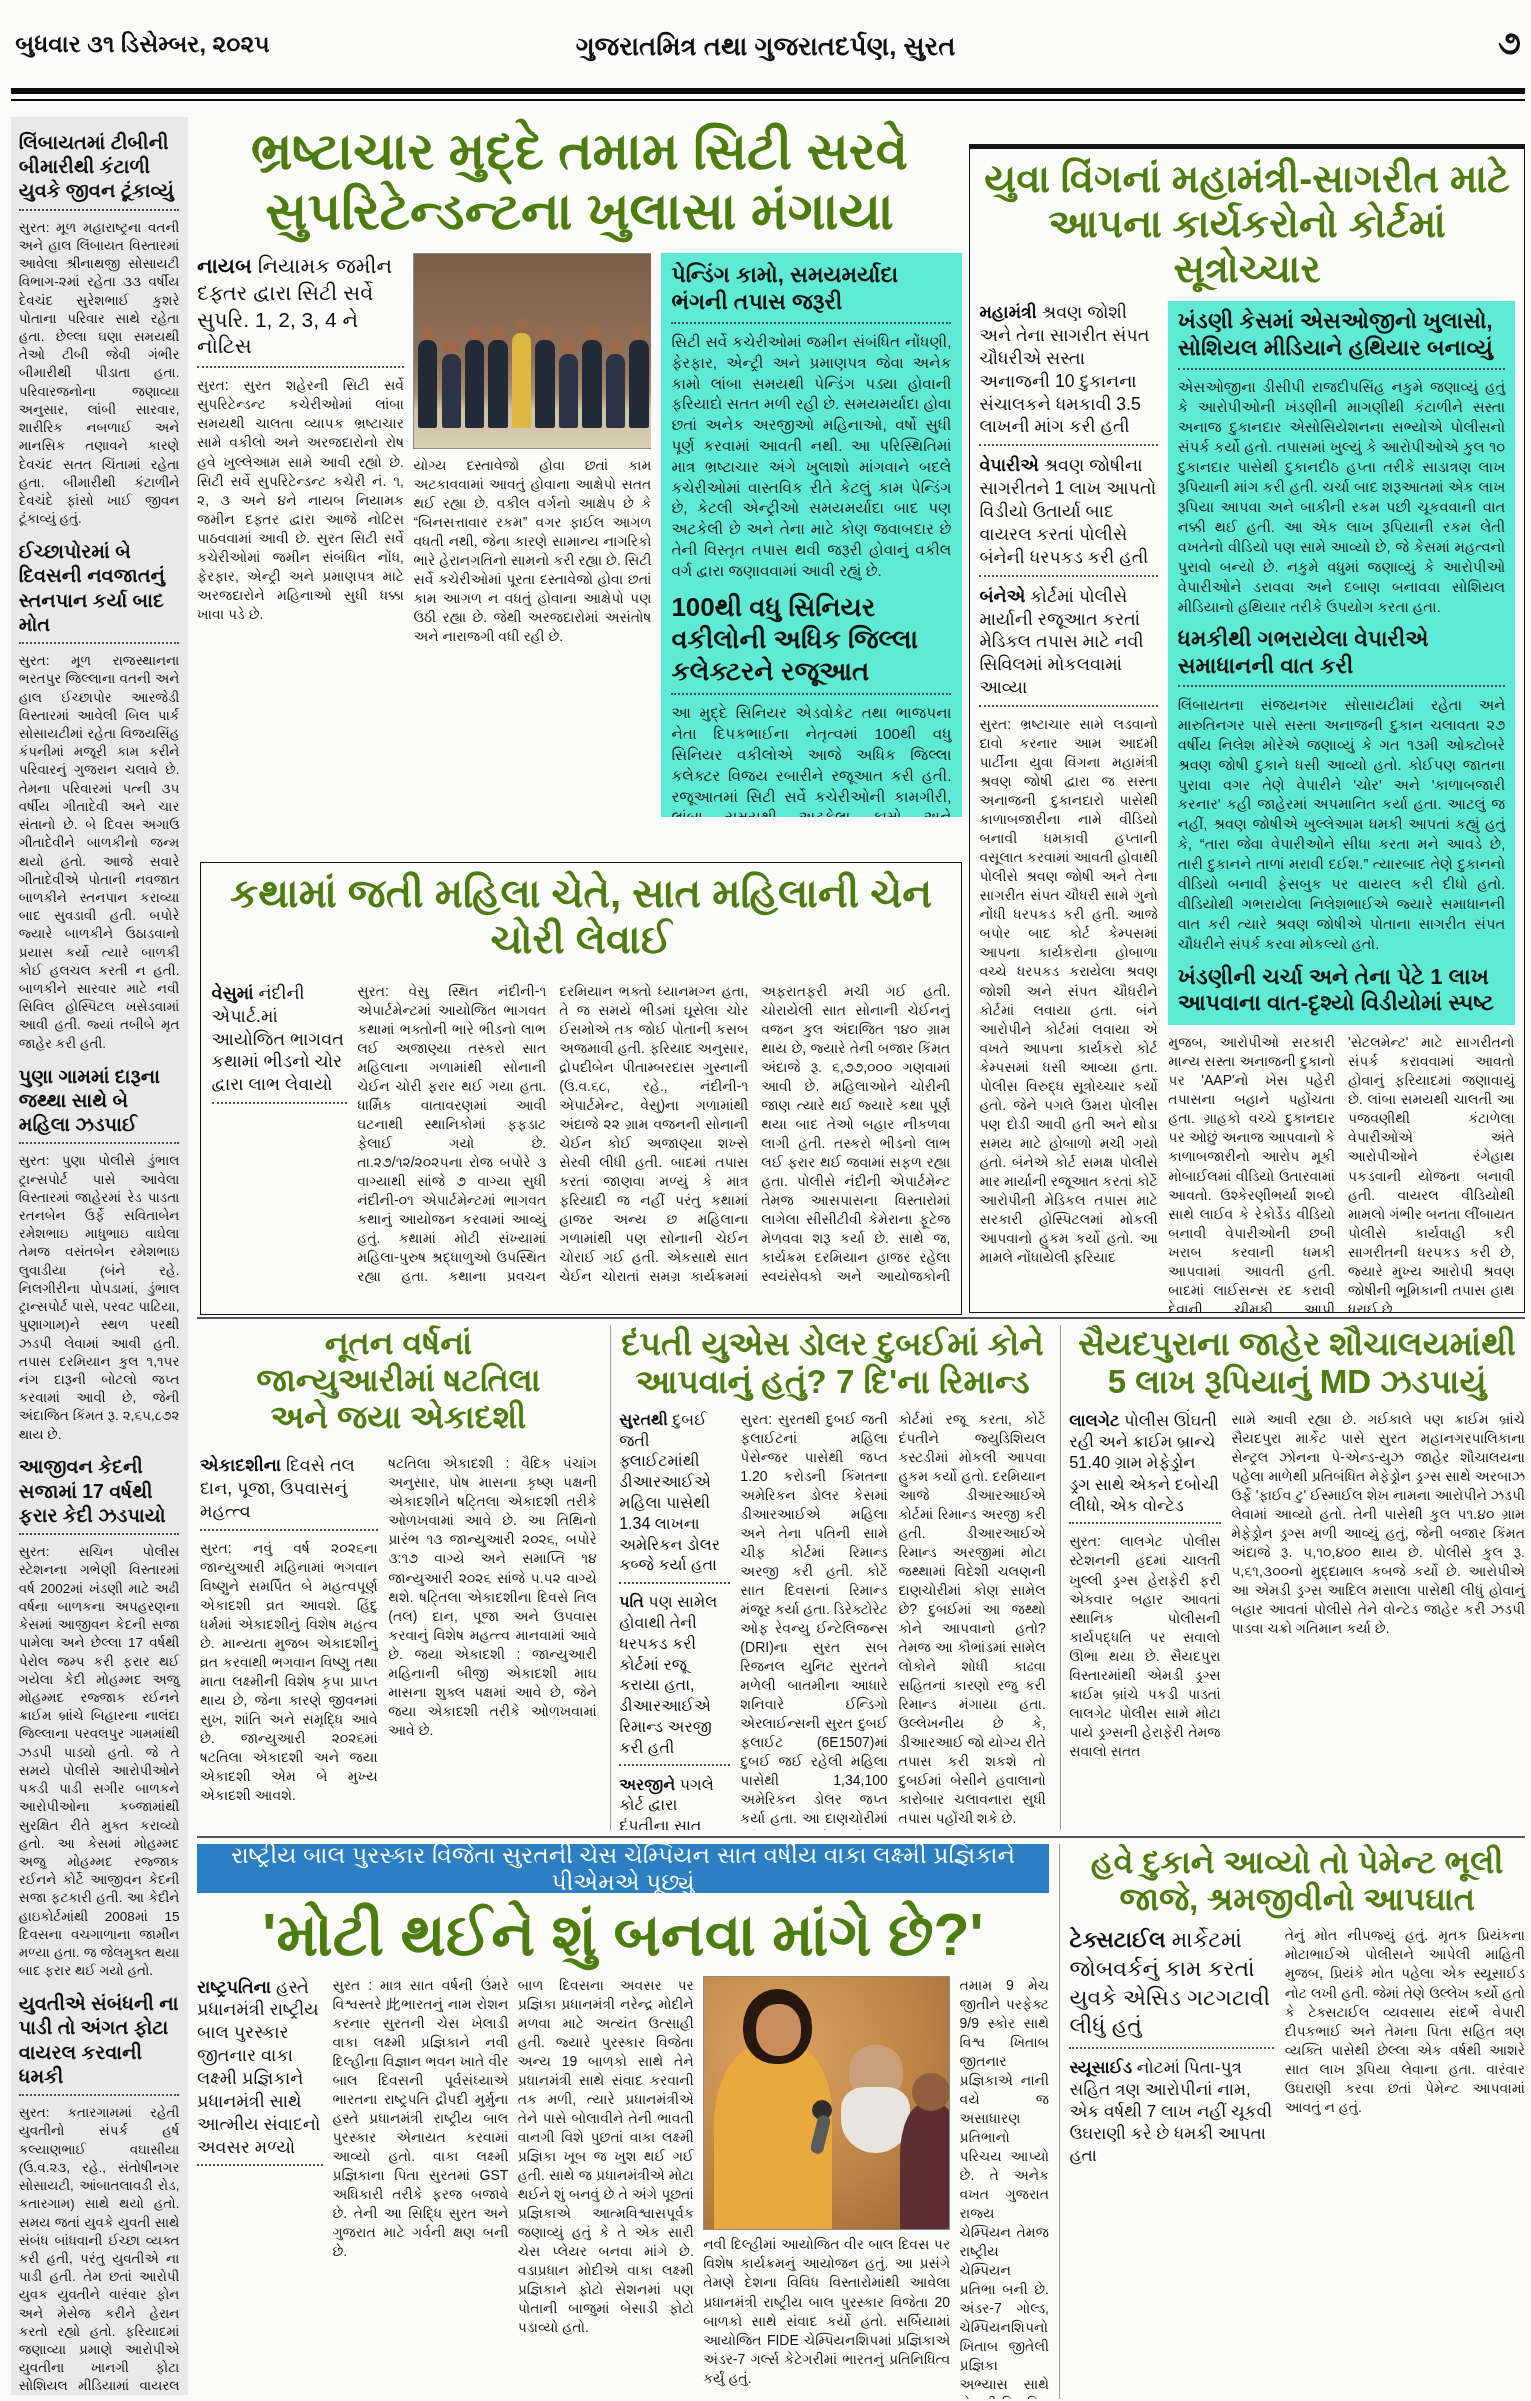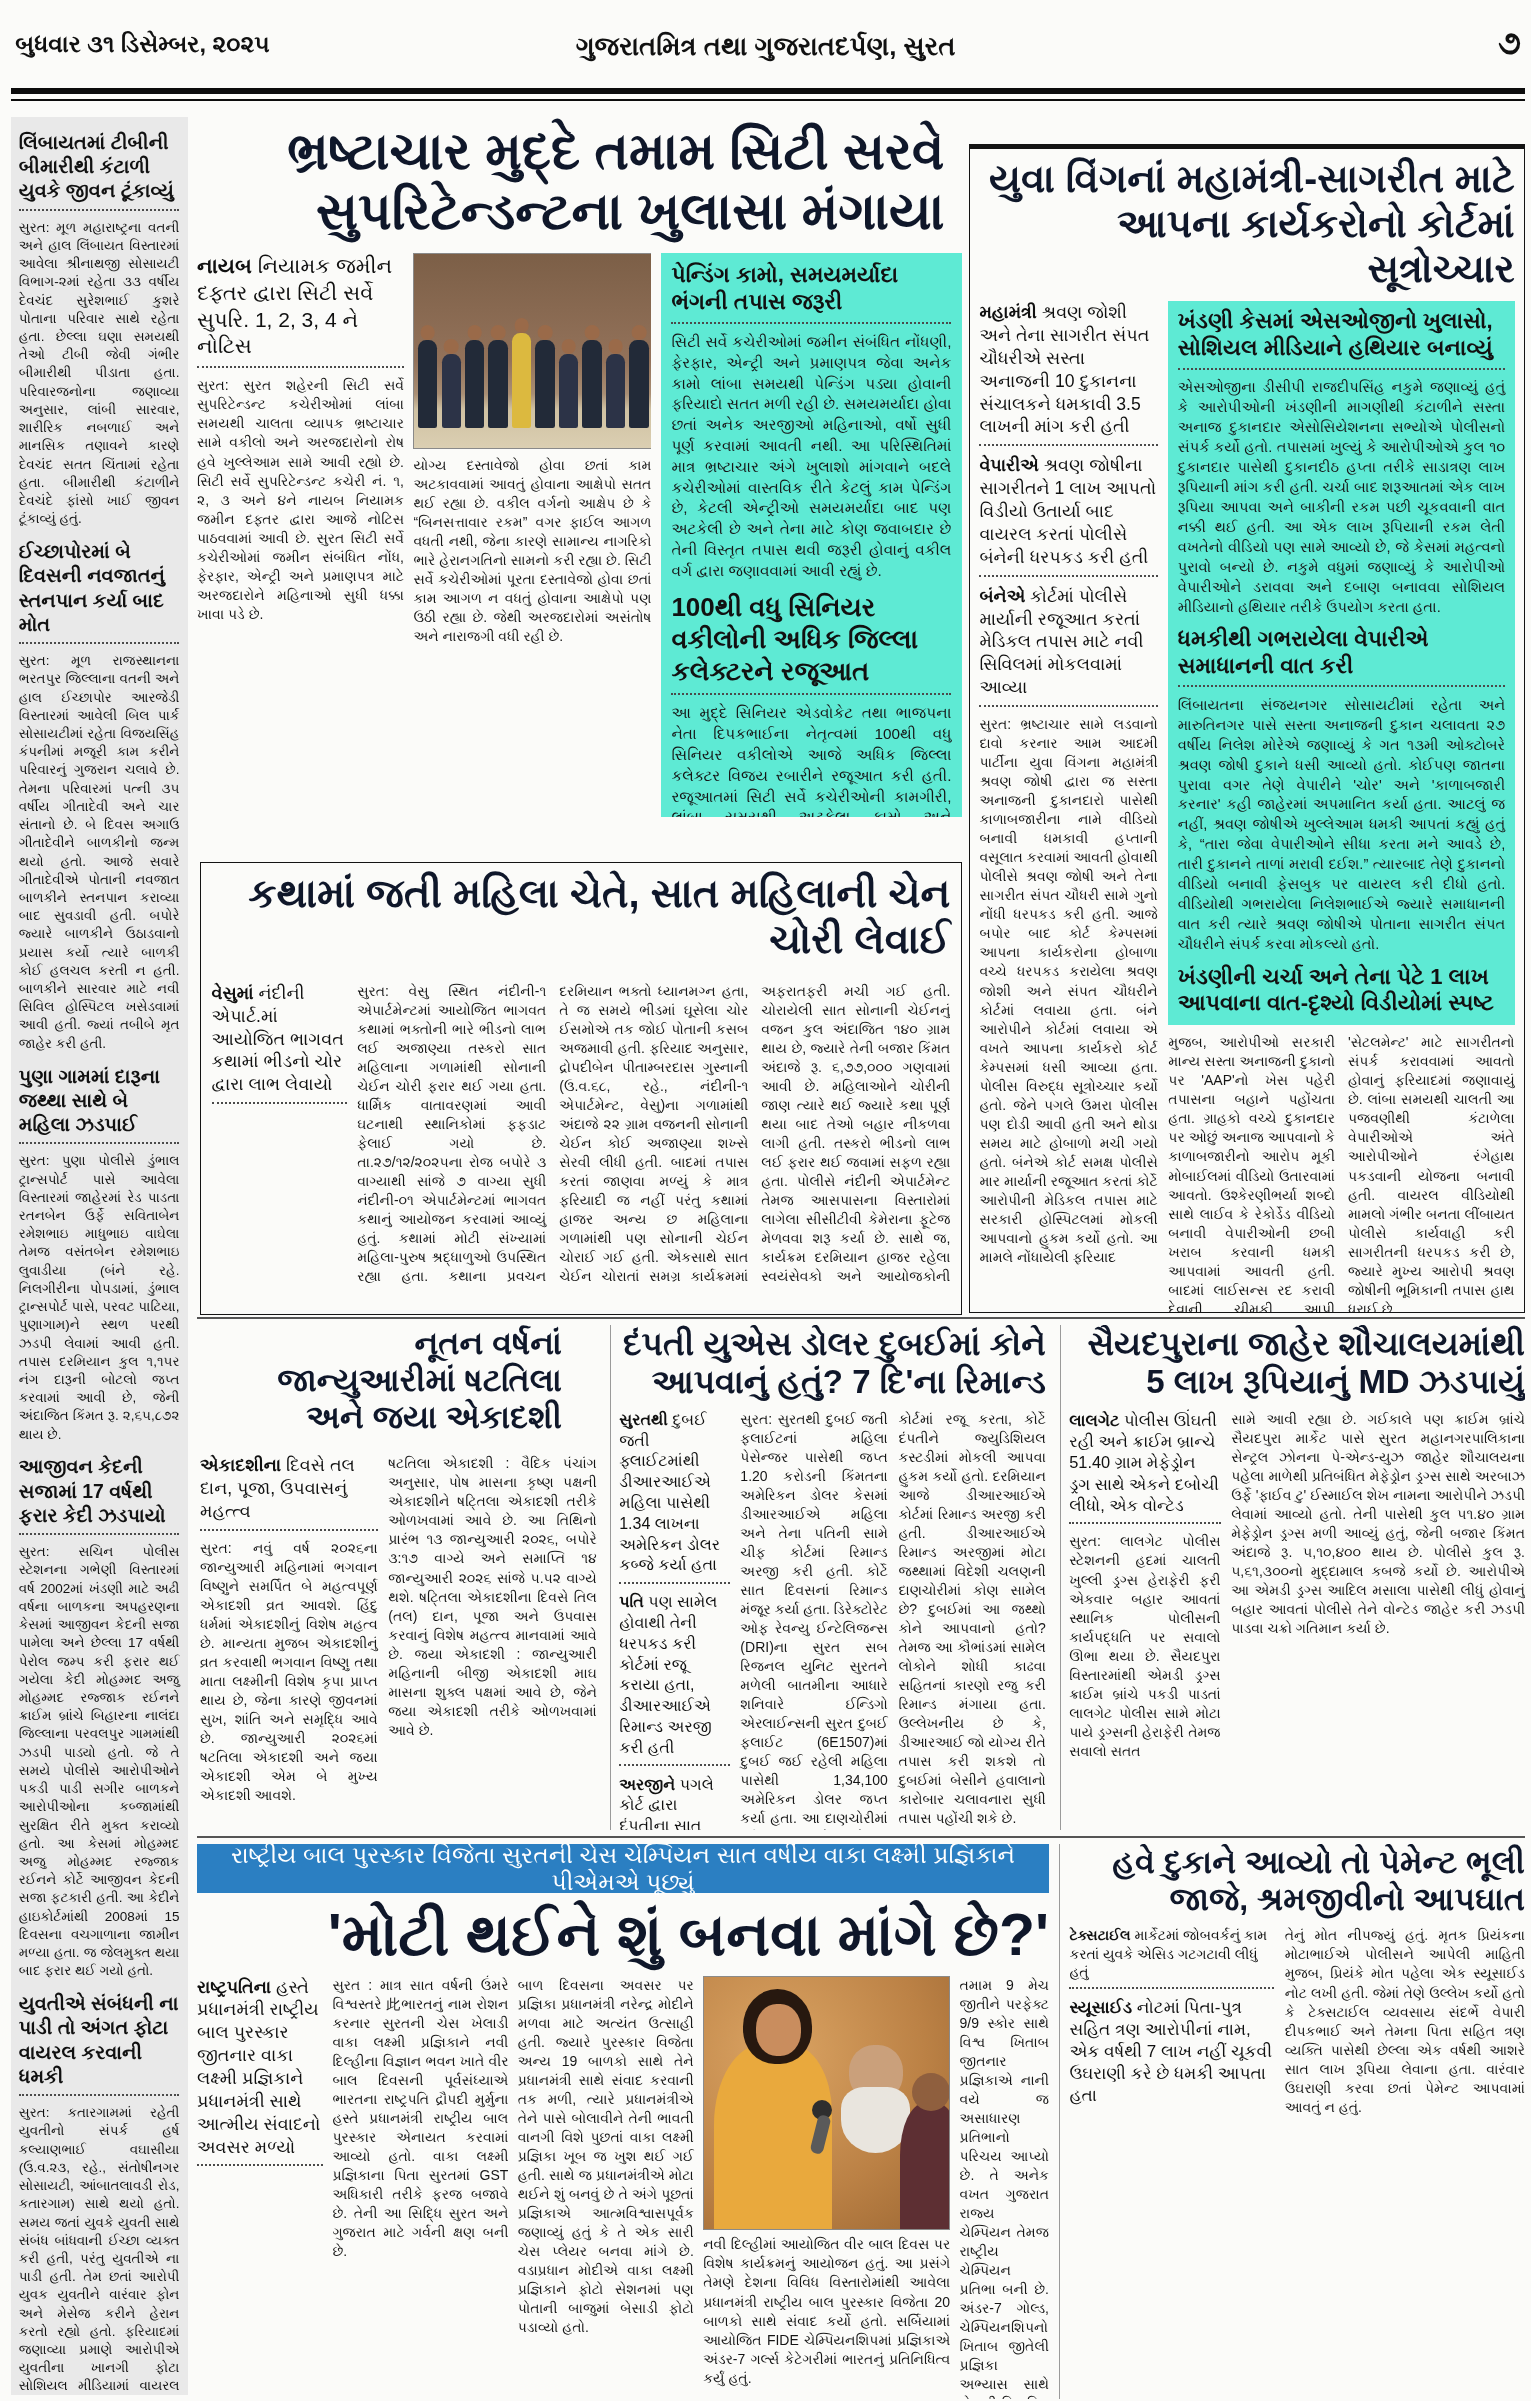--- a/index.html
+++ b/index.html
@@ -6,21 +6,21 @@
   body{width:1531px;height:2401px;position:relative;background:#fbfbf9;
        font-family:"Liberation Sans","DejaVu Sans",sans-serif;color:#111;}
   .abs{position:absolute;box-sizing:border-box;}
   
   #hdr-date{left:15.3px;top:30.5px;font-size:23.5px;font-weight:700;}
   #hdr-mast{left:0;top:30.5px;width:1531px;text-align:center;font-size:26px;font-weight:700;}
   #hdr-page{left:1468px;top:23.5px;width:53px;text-align:right;font-size:33px;font-weight:800;}
   #rule1{left:10.6px;top:88px;width:1514px;height:5.9px;background:#0c0c0c;}
   #rule2{left:10.6px;top:99px;width:1514px;height:2.3px;background:#0c0c0c;}
 
-  .headline{font-weight:800;text-align:right;color:#0f172a;line-height:1.16;}
+  .headline{font-weight:800;text-align:center;color:#4d7c0f;line-height:1.16;}
   .body-text{font-size:14px;line-height:1.36;text-align:justify;color:#151515;}
   .note{font-size:17.6px;line-height:1.3;color:#101010;}
   .note b{font-weight:800;}
   .note-lg{font-size:21px;line-height:1.28;}
   .dotrule{border-bottom:2.3px dotted #4a4a4a;margin:5.9px 0 8.2px;}
   .graybox{background:#5eead4;}
   .clip{overflow:hidden;}
 
   
   #sidebar{left:10.6px;top:117px;width:177px;height:2278px;background:#e9e9e9;padding:9.4px 8.2px;overflow:hidden;}
@@ -320,21 +320,21 @@
       <div class="ph-under body-text">નવી દિલ્હીમાં આયોજિત વીર બાલ દિવસ પર વિશેષ કાર્યક્રમનું આયોજન હતું. આ પ્રસંગે તેમણે દેશના વિવિધ વિસ્તારોમાંથી આવેલા પ્રધાનમંત્રી રાષ્ટ્રીય બાલ પુરસ્કાર વિજેતા 20 બાળકો સાથે સંવાદ કર્યો હતો. સર્બિયામાં આયોજિત FIDE ચેમ્પિયનશિપમાં પ્રજ્ઞિકાએ અંડર-7 ગર્લ્સ કેટેગરીમાં ભારતનું પ્રતિનિધિત્વ કર્યું હતું.</div>
     </div>
     <div class="chess-c3 body-text">તમામ 9 મેચ જીતીને પરફેક્ટ 9/9 સ્કોર સાથે વિશ્વ ખિતાબ જીતનાર પ્રજ્ઞિકાએ નાની વયે જ અસાધારણ પ્રતિભાનો પરિચય આપ્યો છે. તે અનેક વખત ગુજરાત રાજ્ય ચેમ્પિયન તેમજ રાષ્ટ્રીય ચેમ્પિયન પ્રતિભા બની છે. અંડર-7 ગોલ્ડ, ચેમ્પિયનશિપનો ખિતાબ જીતેલી પ્રજ્ઞિકા અભ્યાસ સાથે ચેસની નિયમિત પ્રેક્ટિસ કરે છે.</div>
   </div>
 </div>
 
 <div class="abs" id="suicide">
   <div class="headline">હવે દુકાને આવ્યો તો પેમેન્ટ ભૂલી જાજે, શ્રમજીવીનો આપઘાત</div>
   <div class="su-row">
     <div class="su-notes">
-      <div class="note" style="font-size:14px">
+      <div class="note" style="font-size:22px">
         <b>ટેક્સટાઈલ</b> <span>માર્કેટમાં જોબવર્કનું કામ કરતાં યુવકે એસિડ ગટગટાવી લીધું હતું</span>
       </div>
       <div class="dotrule"></div>
       <div class="note" style="font-size:17px">
         <b>સ્યૂસાઈડ</b> <span>નોટમાં પિતા-પુત્ર સહિત ત્રણ આરોપીનાં નામ, એક વર્ષથી 7 લાખ નહીં ચૂકવી ઉઘરાણી કરે છે ધમકી આપતા હતા</span>
       </div>
     </div>
     <div class="su-body body-text">તેનું મોત નીપજ્યું હતું. મૃતક પ્રિયંકના મોટાભાઈએ પોલીસને આપેલી માહિતી મુજબ, પ્રિયંકે મોત પહેલા એક સ્યૂસાઈડ નોટ લખી હતી. જેમાં તેણે ઉલ્લેખ કર્યો હતો કે ટેક્સટાઈલ વ્યવસાય સંદર્ભે વેપારી દીપકભાઈ અને તેમના પિતા સહિત ત્રણ વ્યક્તિ પાસેથી છેલ્લા એક વર્ષથી આશરે સાત લાખ રૂપિયા લેવાના હતા. વારંવાર ઉઘરાણી કરવા છતાં પેમેન્ટ આપવામાં આવતું ન હતું.</div>
   </div>
 </div>

